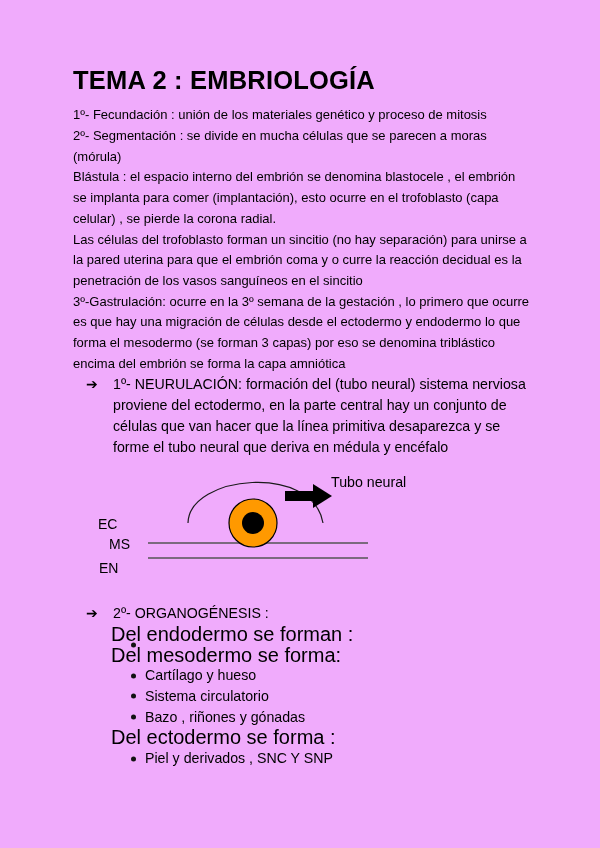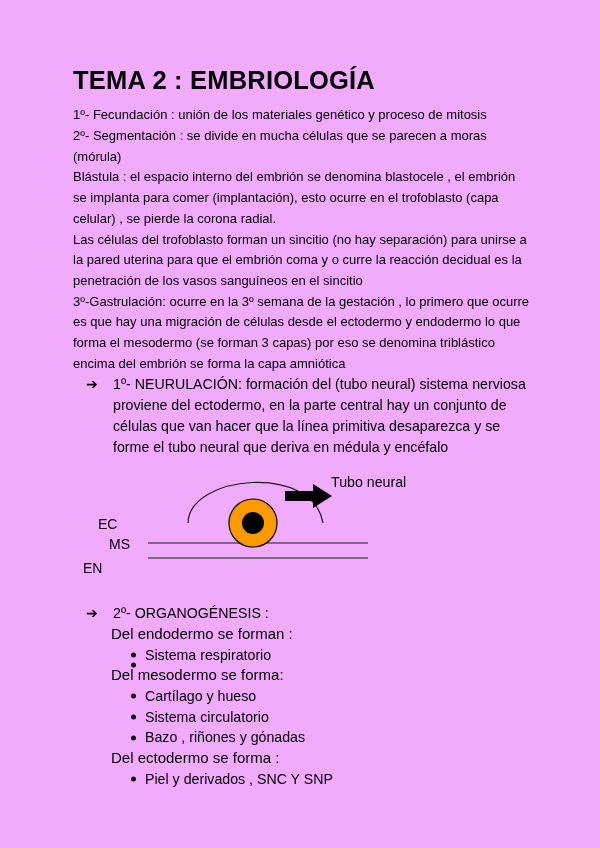--- a/index.html
+++ b/index.html
@@ -56,21 +56,21 @@
     padding-left: 40px;
   }
   .arrow-item .arw {
     position: absolute;
     left: 13px;
     top: 0;
     font-size: 14px;
     line-height: 20.7px;
   }
   .sub-line {
-    font-size: 15px;
+    font-size: 20px;
     line-height: 20.7px;
     margin: 0;
     padding-left: 38px;
   }
   .dot-list {
     list-style: none;
     margin: 0;
     padding: 0;
   }
   .dot-item {
@@ -104,21 +104,21 @@
     top: 0;
   }
   .diag-label {
     position: absolute;
     font-size: 14px;
     line-height: 14px;
     color: #000000;
   }
   .lbl-ec { left: 25px; top: 52px; }
   .lbl-ms { left: 36px; top: 72px; }
-  .lbl-en { left: 10px; top: 96px; }
+  .lbl-en { left: 26px; top: 96px; }
   .lbl-tubo {
     left: 258px;
     top: 10px;
     font-size: 14.2px;
   }
 </style>
 </head>
 <body>
 
 <div class="page">
@@ -178,24 +178,20 @@
 
     <p class="arrow-item">
       <span class="arw">➔</span>
       <span>2º- ORGANOGÉNESIS :</span>
     </p>
 
     <p class="sub-line">Del endodermo se forman :</p>
     <ul class="dot-list">
       <li class="dot-item">
         <span class="dot"></span>
-        <span>Sistema respiratorio</span>
-      </li>
-      <li class="dot-item">
-        <span class="dot"></span>
       </li>
     </ul>
 
     <p class="sub-line">Del mesodermo se forma:</p>
     <ul class="dot-list">
       <li class="dot-item">
         <span class="dot"></span>
         <span>Cartílago y hueso</span>
       </li>
       <li class="dot-item">

